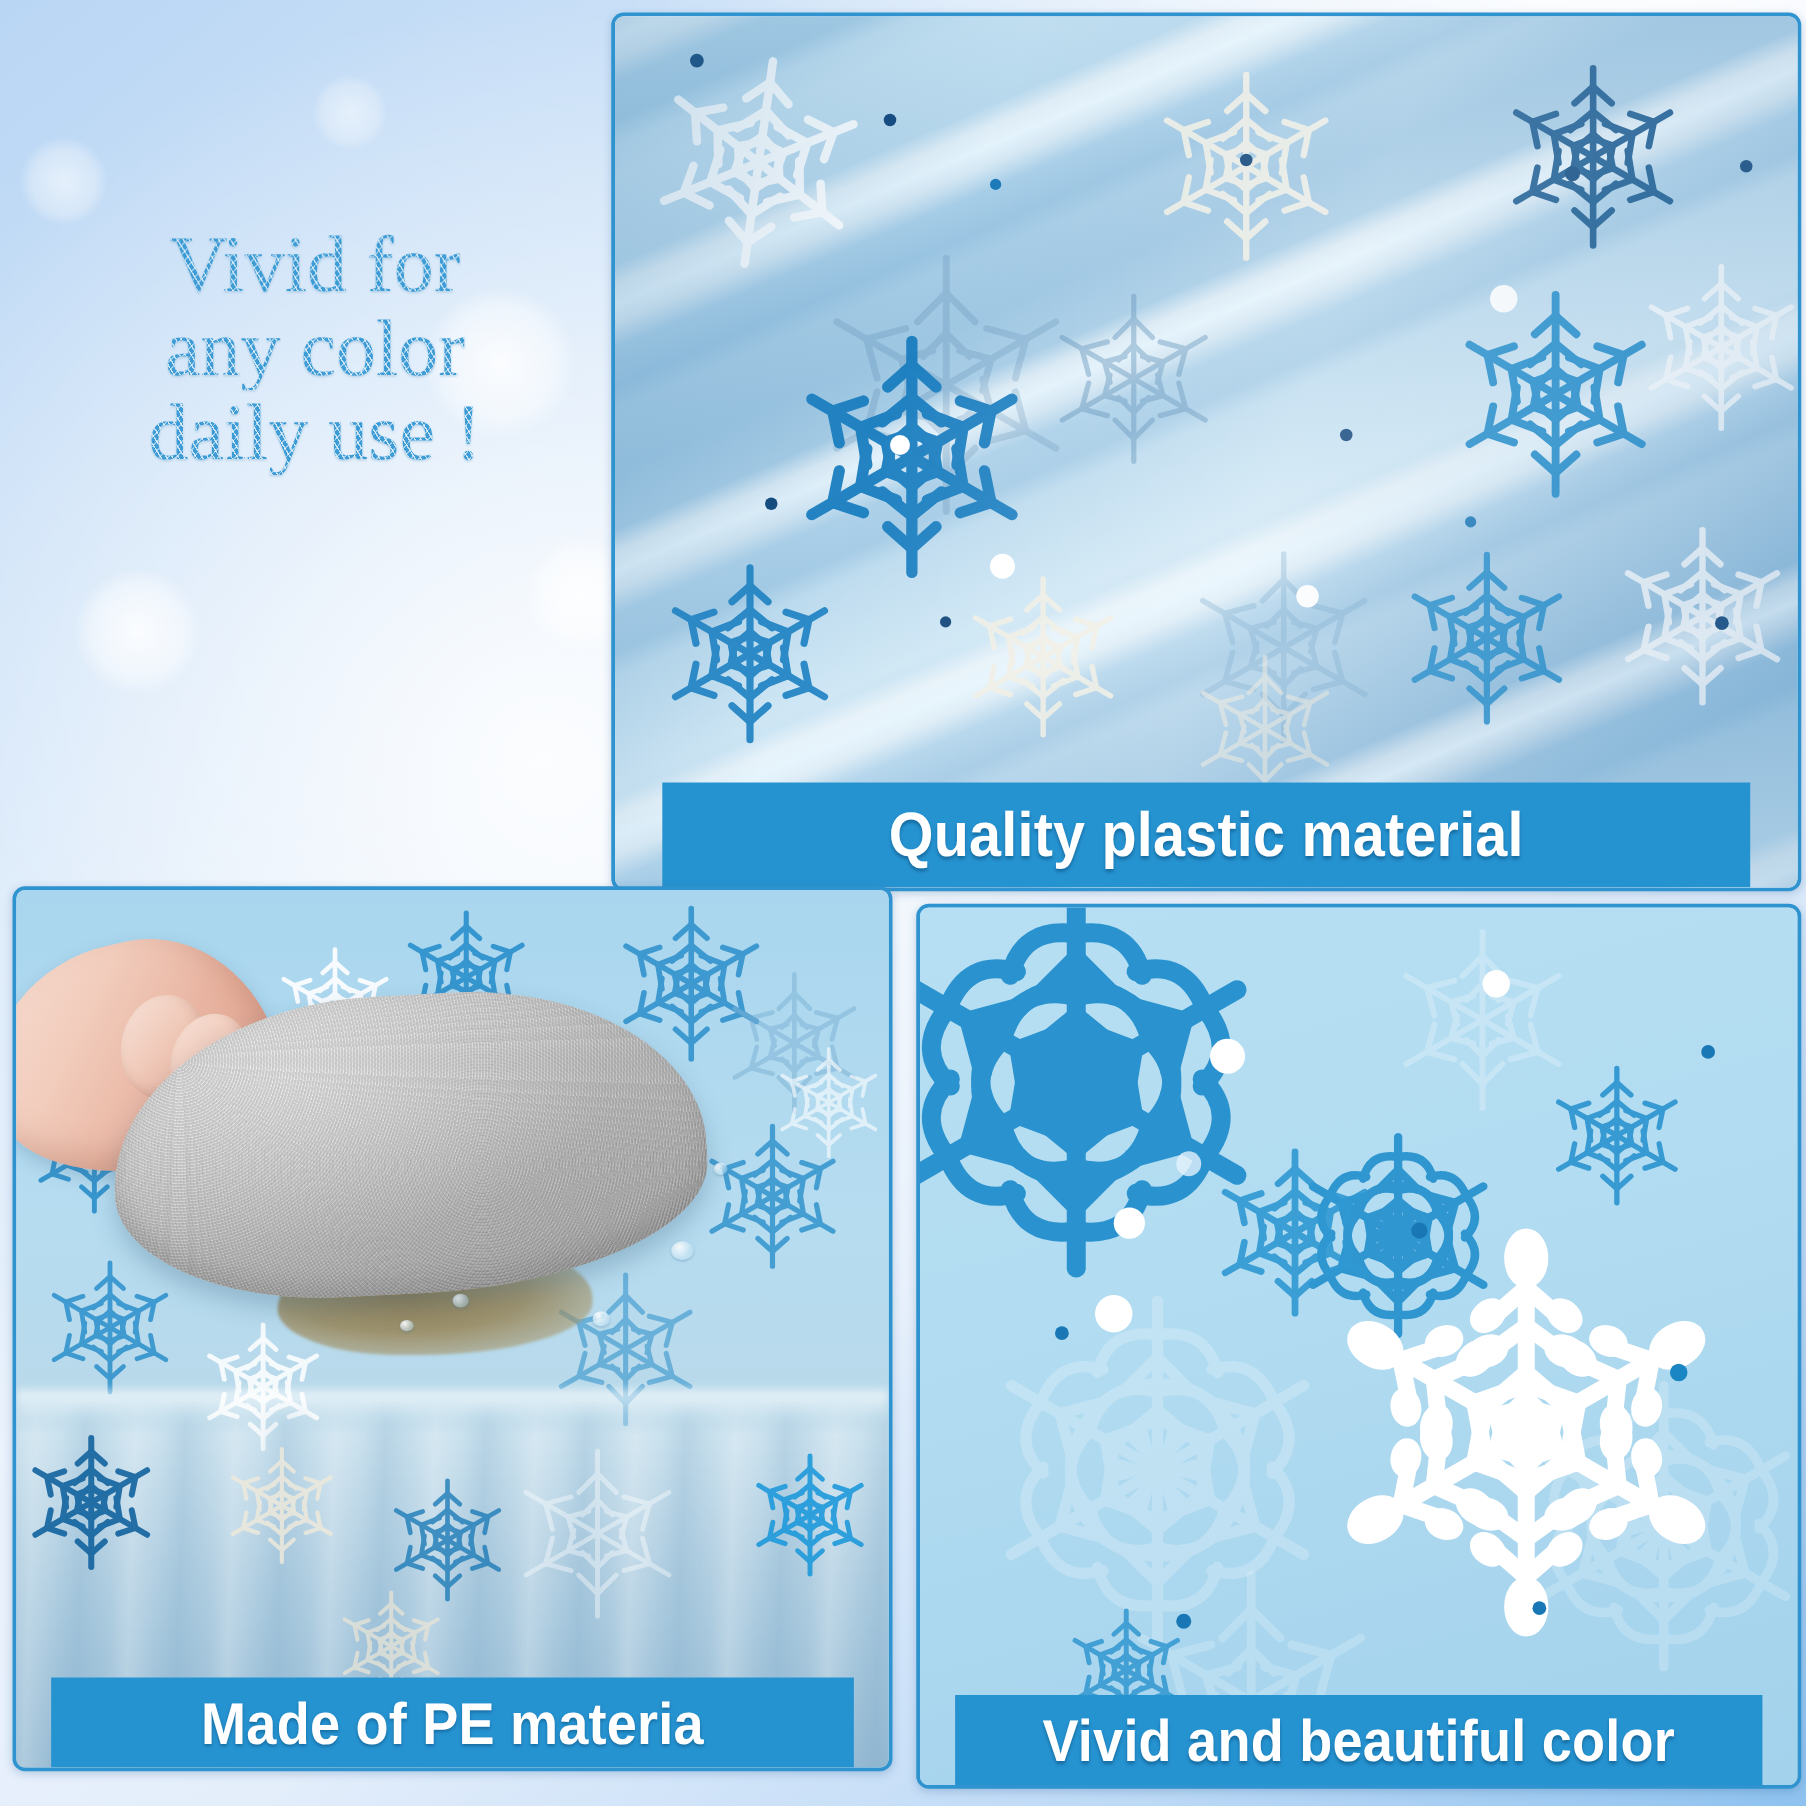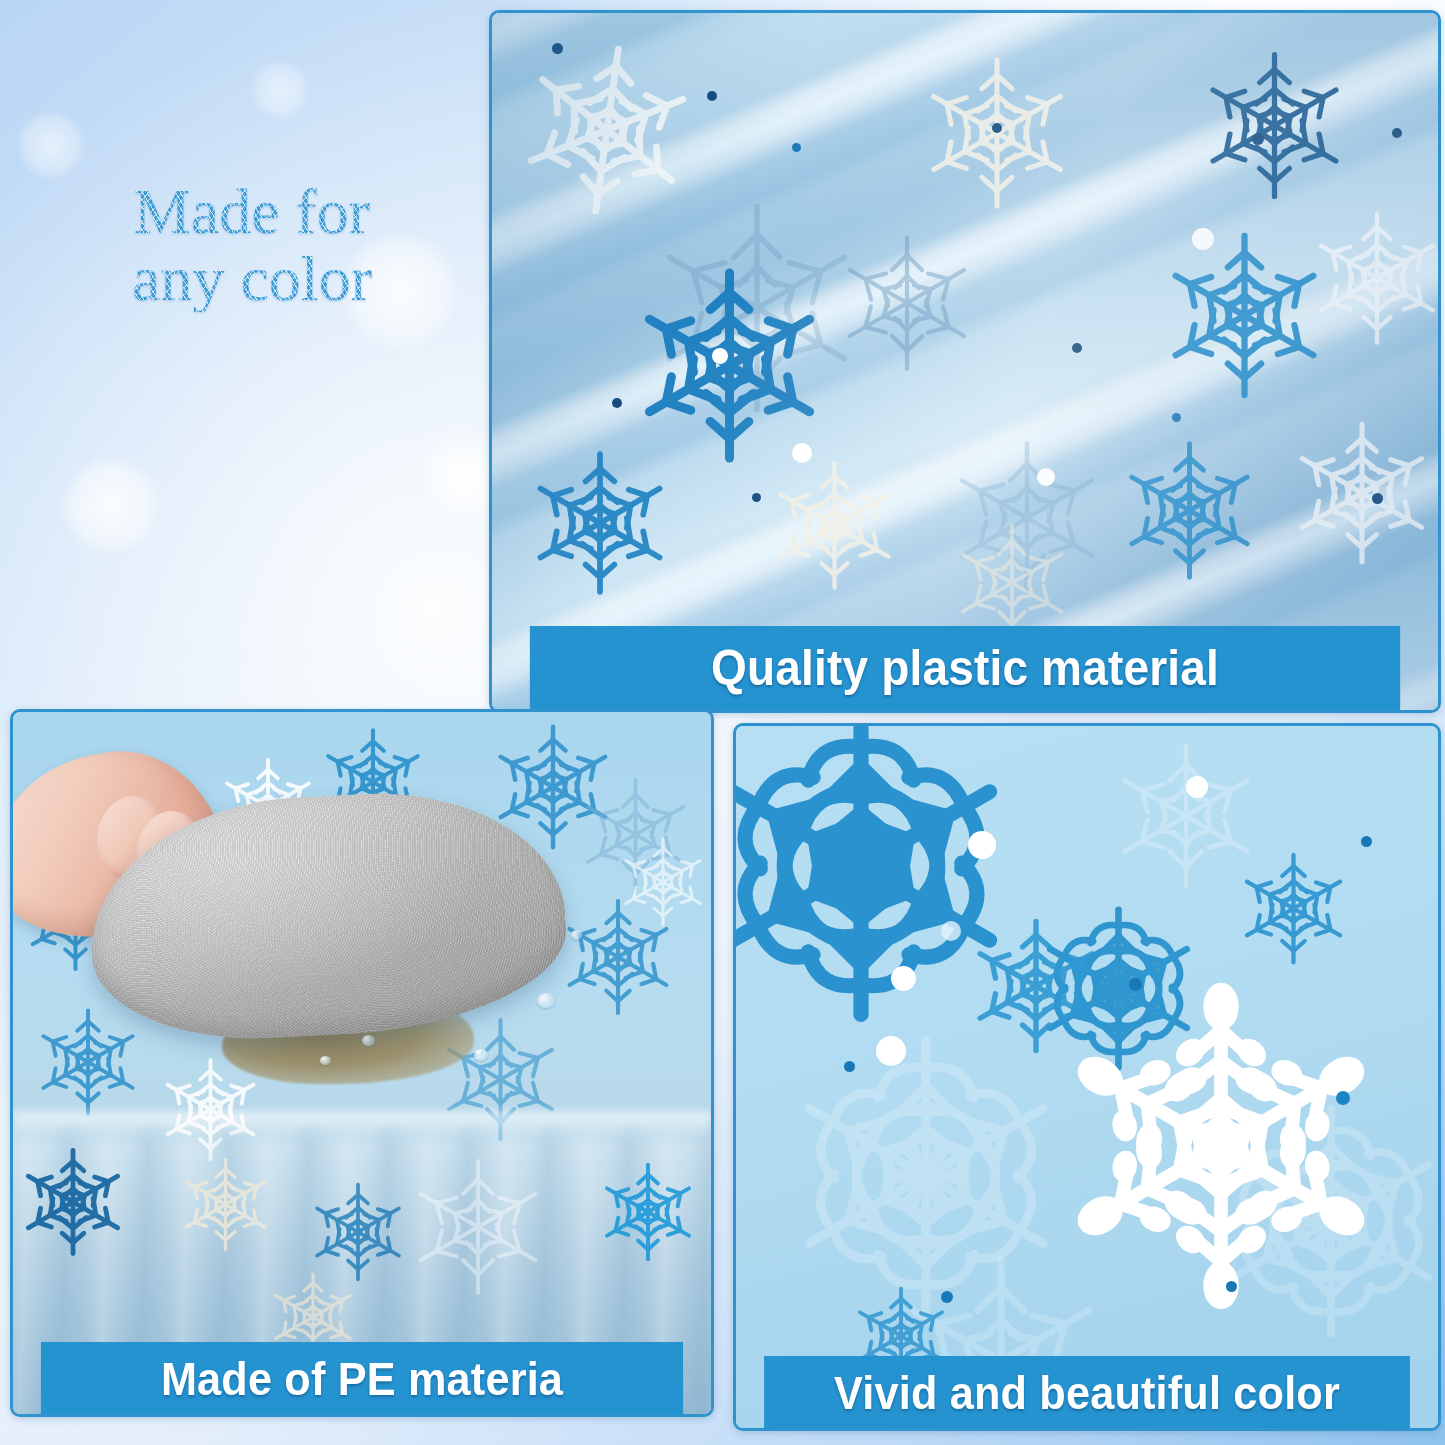--- a/index.html
+++ b/index.html
@@ -124,22 +124,23 @@
 
 <div class="stage">
 
   <div class="bokeh" style="left:340px;top:230px;width:120px;height:120px;"></div>
   <div class="bokeh" style="left:60px;top:455px;width:100px;height:100px;"></div>
   <div class="bokeh" style="left:420px;top:430px;width:90px;height:90px;"></div>
   <div class="bokeh" style="left:16px;top:110px;width:70px;height:70px;opacity:.7"></div>
   <div class="bokeh" style="left:250px;top:60px;width:60px;height:60px;opacity:.6"></div>
 
   <div id="headline">
-    <span class="ln">Made for</span>
+    <span class="ln">Vivid for</span>
     <span class="ln">any color</span>
+    <span class="ln">daily use !</span>
   </div>
 
   <div class="panel" id="panel-roll">
     <div class="photo">
       <div class="roll-bg"></div>
 
       <div class="flake" style="left:20px;top:22px;width:190px;height:190px;opacity:.92;transform:rotate(8deg);">
         <svg viewBox="0 0 100 100">
             <g stroke="#ffffff" stroke-width="3.6" stroke-linecap="round" fill="none">
           <g id="armA">

